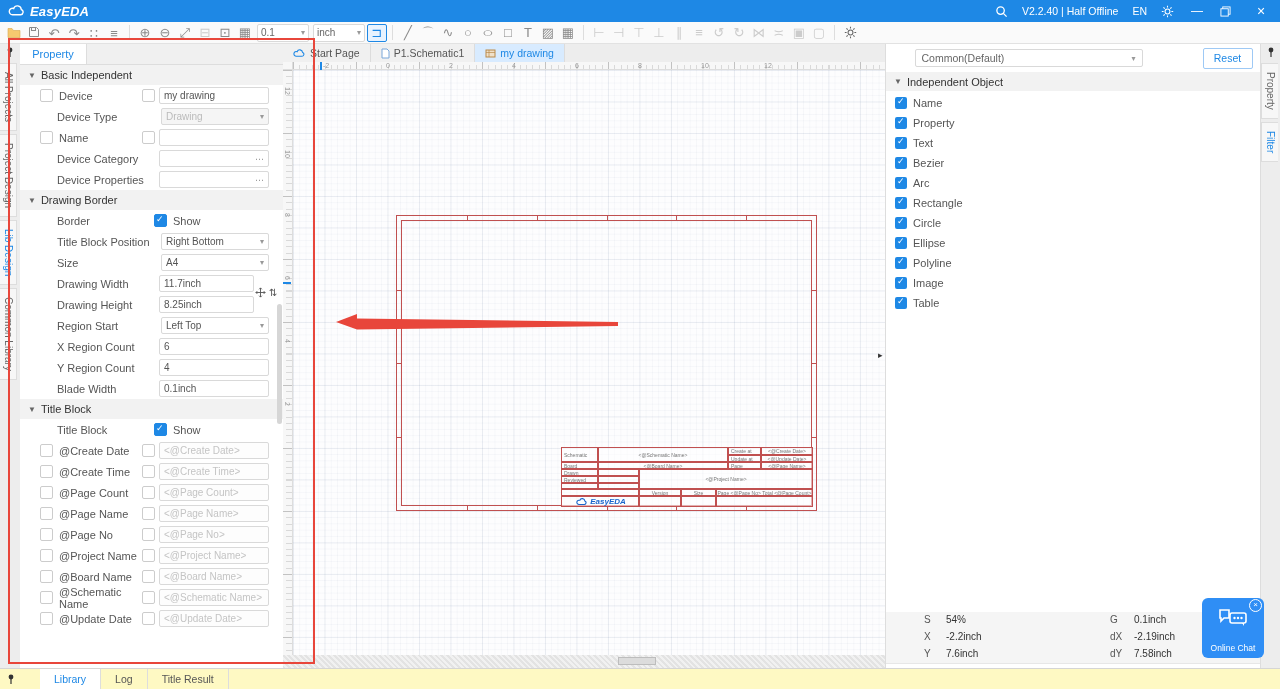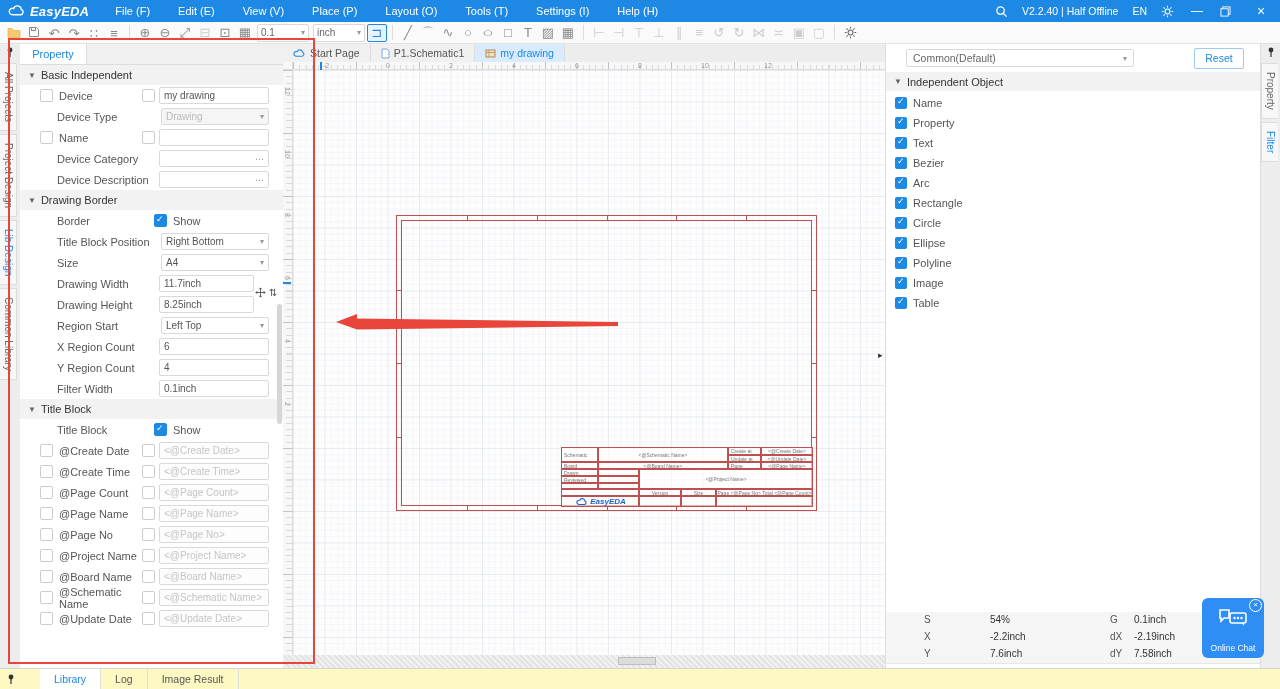--- a/index.html
+++ b/index.html
@@ -85,34 +85,34 @@
   .tcell.center{justify-content:center;padding-left:0;}
   #tb-logo{font-size:8px;font-weight:bold;font-style:italic;color:#1a66cc;display:flex;align-items:center;justify-content:center;gap:2px;}
   
   #anno-rect{position:absolute;left:8px;top:38px;width:303px;height:622px;border:2px solid #e8463b;z-index:60;pointer-events:none;}
   #arrow-svg{position:absolute;left:0;top:0;z-index:55;pointer-events:none;}
   #hatch{position:absolute;left:0;top:611px;width:602px;height:13px;background:repeating-linear-gradient(45deg,#e3e3e3 0 2px,#f1f1f1 2px 4px);}
   #hscroll{position:absolute;left:335px;top:613px;width:38px;height:8px;background:#dcdcdc;border:1px solid #bdbdbd;box-sizing:border-box;}
   #collapse-arrow{position:absolute;left:595px;top:300px;width:7px;height:22px;color:#333;font-size:9px;line-height:22px;}
   
   #filter-panel{position:absolute;left:885px;top:44px;width:375px;height:624px;background:#fff;border-left:1px solid #ddd;}
-  #filter-top{position:absolute;left:0;top:0;width:375px;height:28px;display:flex;align-items:center;}
+  #filter-top{position:absolute;left:0;top:0;width:375px;height:28px;display:flex;align-items:center;justify-content:center;}
   #preset-select{margin-left:20px;width:228px;height:18px;border:1px solid #d9d9d9;border-radius:2px;display:flex;align-items:center;justify-content:space-between;padding:0 6px;font-size:10.5px;color:#666;box-sizing:border-box;}
   #reset-btn{margin-left:60px;width:48px;height:19px;border:1px solid #9ec9f5;border-radius:2px;color:#1e88e5;font-size:10.5px;display:flex;align-items:center;justify-content:center;background:#fff;}
   #filter-sect{position:absolute;left:0;top:28px;width:375px;height:19px;background:#f2f2f2;display:flex;align-items:center;gap:5px;padding-left:8px;box-sizing:border-box;font-size:11px;color:#333;}
   .fitem{height:20px;display:flex;align-items:center;gap:6px;padding-left:9px;font-size:11px;color:#555;}
   .fitem.sep{border-bottom:1px solid #eee;}
   .fcb{width:12px;height:12px;background:#1e88e5;border-radius:2px;position:relative;flex:none;}
   .fcb::after{content:"✓";position:absolute;left:2px;top:-1px;color:#fff;font-size:9px;}
   #filter-list{position:absolute;left:0;top:49px;width:375px;}
   
   .srow{position:absolute;left:0;width:375px;height:17px;background:#f5f5f5;border-bottom:1px solid #e7e7e7;font-size:10px;color:#333;}
   .srow span{position:absolute;top:2px;}
   .s-l1{left:38px;color:#555;}
-  .s-v1{left:60px;margin-left:44px;}
+  .s-v1{left:60px;}
   .s-l2{left:224px;color:#555;}
   .s-v2{left:248px;}
   
   #chat{position:absolute;left:1202px;top:598px;width:62px;height:60px;background:#2f8ef5;border-radius:6px;z-index:70;color:#fff;}
   #chat-close{position:absolute;right:2px;top:1px;width:11px;height:11px;border:1px solid #fff;border-radius:50%;font-size:8px;line-height:10px;text-align:center;}
   #chat-label{position:absolute;bottom:5px;width:100%;text-align:center;font-size:8.5px;}
   #chat svg{position:absolute;left:16px;top:9px;}
   
   #bottombar{position:absolute;left:0;top:668px;width:1280px;height:21px;background:#fef9c3;border-top:1px solid #d5d5d5;display:flex;align-items:center;box-sizing:border-box;}
   .btab{height:21px;display:flex;align-items:center;justify-content:center;padding:0 14px;font-size:10.5px;color:#555;border-right:1px solid #ddd;}
@@ -126,30 +126,20 @@
 
   <div id="menubar">
     <div id="logo">
       <span>
           <svg width="18" height="12" viewBox="0 0 24 16">
             <path d="M6 13a4.3 4.3 0 1 1 1.6-8.3A5.2 5.2 0 0 1 17.7 6a3.6 3.6 0 0 1-.9 7H6z" fill="none" stroke="#fff" stroke-width="1.8"></path>
           </svg>
         </span>
       <span>EasyEDA</span>
     </div>
-    <div id="menu-items" style="display:flex;margin-left:12px;">
-        <div class="menu-item">File (F)</div>
-        <div class="menu-item">Edit (E)</div>
-        <div class="menu-item">View (V)</div>
-        <div class="menu-item">Place (P)</div>
-        <div class="menu-item">Layout (O)</div>
-        <div class="menu-item">Tools (T)</div>
-        <div class="menu-item">Settings (I)</div>
-        <div class="menu-item">Help (H)</div>
-      </div>
     <div id="menubar-right">
       <span>
           <svg width="13" height="13" viewBox="0 0 14 14">
             <circle cx="6" cy="6" r="4" fill="none" stroke="#fff" stroke-width="1.4"></circle>
             <path d="M9 9l3.5 3.5" stroke="#fff" stroke-width="1.4"></path>
           </svg>
         </span>
       <span>V2.2.40 | Half Offline</span>
       <span>EN</span>
       <span>
@@ -253,21 +243,21 @@
       <span class="lbl">Name</span>
       <span class="valcb"></span>
       <input class="pinput" value="" style="">
     </div>
     <div class="prow indent">
       <span class="lbl">Device Category</span>
       <input class="pinput" style="">
       <span class="dots">⋯</span>
     </div>
     <div class="prow indent">
-      <span class="lbl">Device Description</span>
+      <span class="lbl">Device Properties</span>
       <input class="pinput" style="">
       <span class="dots">⋯</span>
     </div>
 
     <div class="sect-h">
         <span class="caret">▼</span>
         <span>Drawing Border</span>
       </div>
 
     <div class="prow indent">
@@ -317,21 +307,21 @@
     </div>
     <div class="prow indent">
       <span class="lbl">X Region Count</span>
       <input class="pinput" value="6" style="">
     </div>
     <div class="prow indent">
       <span class="lbl">Y Region Count</span>
       <input class="pinput" value="4" style="">
     </div>
     <div class="prow indent">
-      <span class="lbl">Filter Width</span>
+      <span class="lbl">Blade Width</span>
       <input class="pinput" value="0.1inch" style="">
     </div>
 
     <div class="sect-h">
         <span class="caret">▼</span>
         <span>Title Block</span>
       </div>
 
     <div class="prow indent">
       <span class="lbl">Title Block</span>
@@ -602,21 +592,21 @@
   <div id="bottombar">
     <div class="pinbox" style="width:22px;">
         <svg width="8" height="10" viewBox="0 0 8 10">
           <circle cx="4" cy="3" r="2.4" fill="#333"></circle>
           <path d="M4 5v5" stroke="#333" stroke-width="1.2"></path>
         </svg>
       </div>
     <div id="bottom-tabs" style="display:flex;margin-left:18px;height:21px;">
         <div class="btab active">Library</div>
         <div class="btab">Log</div>
-        <div class="btab">Image Result</div>
+        <div class="btab">Title Result</div>
       </div>
   </div>
 
   <div id="chat">
     <div id="chat-close">×</div>
     <svg width="30" height="24" viewBox="0 0 30 24">
       <g fill="none" stroke="#fff" stroke-width="1.6">
         <path d="M2 3h9v8h-5l-3 3v-3H2z"></path>
         <rect x="12" y="6" width="16" height="10" rx="2"></rect>
       </g>

